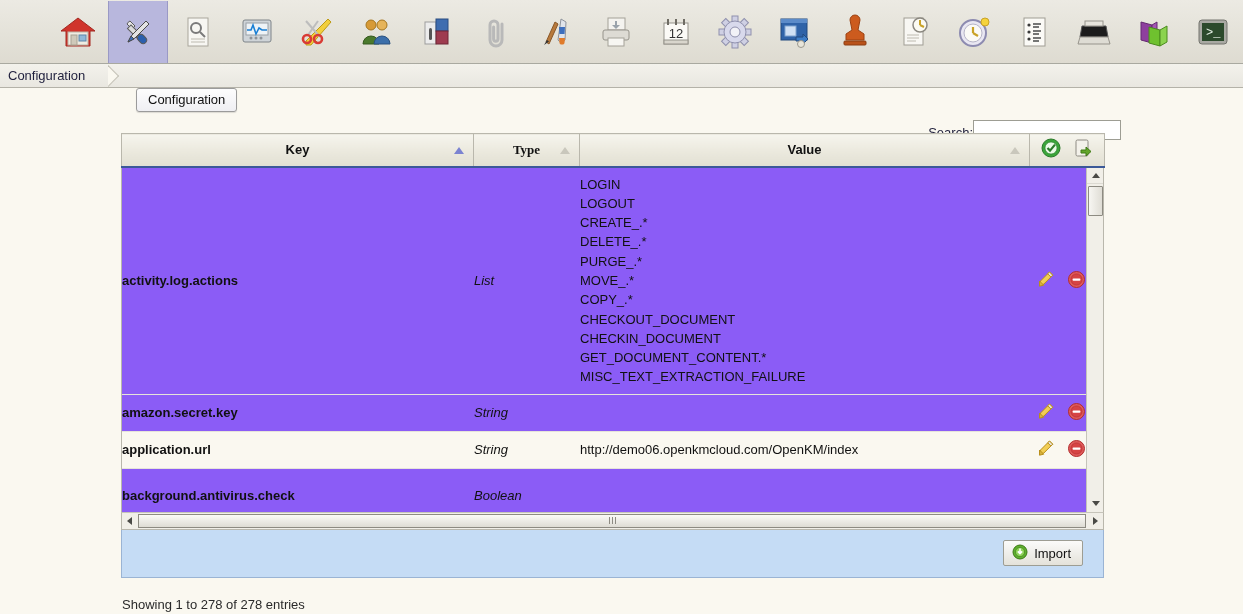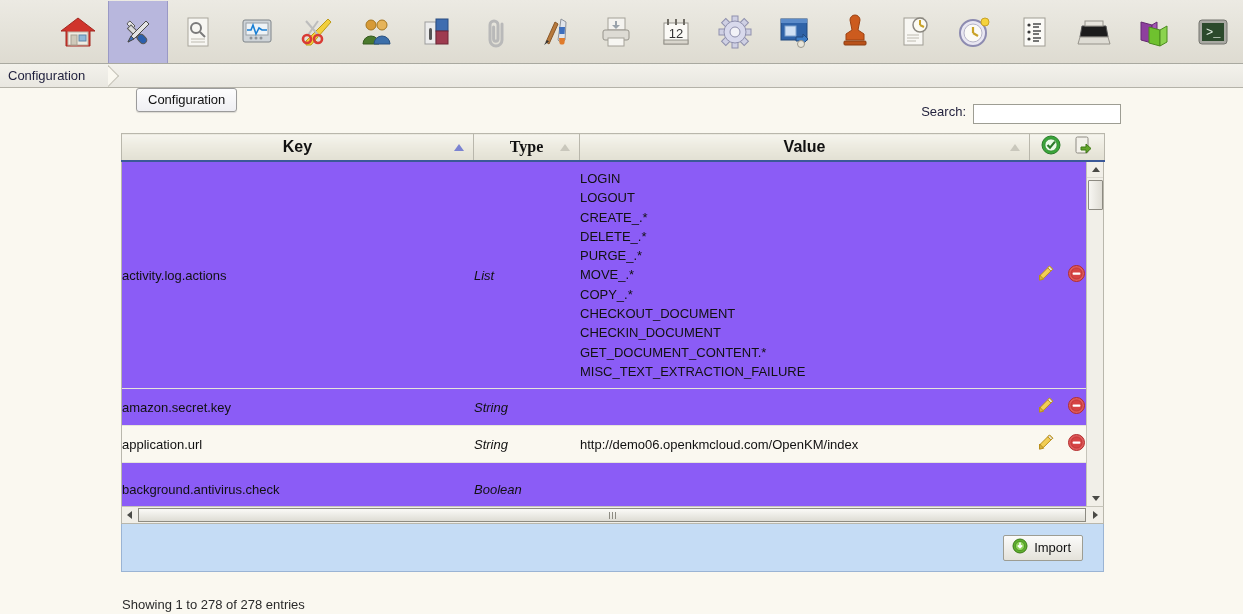--- a/index.html
+++ b/index.html
@@ -68,22 +68,22 @@
     background: linear-gradient(to bottom,#fdfdfd 0%, #efeff3 100%);
     border: 1px solid #9b9b9b;
     border-radius: 3px;
     font-size: 13px; color: #111;
     cursor: pointer;
     box-shadow: 0 1px 1px rgba(0,0,0,.12);
   }
 
   
   #search-row {
-    position: absolute; right: 122px; top: 104px;
-    display: flex; align-items: flex-start; gap: 7px;
+    position: absolute; right: 122px; top: 120px;
+    display: flex; align-items: flex-end; 
   }
   #search-label { font-size: 13px; color: #24243f; }
   #search-input {
     width: 148px; height: 20px;
     border: 1px solid #9d9d93;
     background: #fff;
     font-family: "Liberation Sans", sans-serif;
     font-size: 12px;
     padding: 0 3px;
     outline: none;
@@ -91,25 +91,25 @@
 
   
   #table-wrap {
     position: absolute;
     left: 121px; top: 133px;
     width: 983px;
   }
   table.grid { border-collapse: collapse; width: 100%; table-layout: fixed; }
 
   thead th {
-    height: 27px;
+    height: 33px;
     background: linear-gradient(to bottom,#f6f5ee 0%, #eceadf 48%, #e2e0d3 100%);
     border: 1px solid #b9b7ac;
     border-bottom: 2px solid #3b5998;
-    font-size: 16px;
+    font-size: 13px;
     font-weight: bold;
     color: #111;
     position: relative;
     cursor: pointer;
   }
   th .sort {
     position: absolute; right: 9px; top: 50%;
     margin-top: -3px;
     width: 0; height: 0;
     border-left: 5px solid transparent;
@@ -134,21 +134,21 @@
     position: relative;
   }
   table.gridbody { border-collapse: collapse; width: 983px; table-layout: fixed; }
   table.gridbody td {
     font-size: 13px;
     color: #111;
     padding: 7px 0 7px 0;
     vertical-align: middle;
     border-bottom: 1px solid #e6e4da;
   }
-  td.c-key   { width: 352px; font-weight: normal; padding-left: 8px; }
+  td.c-key   { width: 352px; font-weight: bold; padding-left: 8px; }
   td.c-type  { width: 106px; font-style: italic; }
   td.c-value { width: 450px; line-height: 19.3px; white-space: pre-line; }
   td.c-act   { width: 75px; }
   tr.odd  td { background: #8b5cf6; }
   tr.even td { background: #faf8f0; }
 
   .row-acts { display:flex; align-items:center; gap:12px; padding-left: 6px; }
 
   
   #vscroll {

